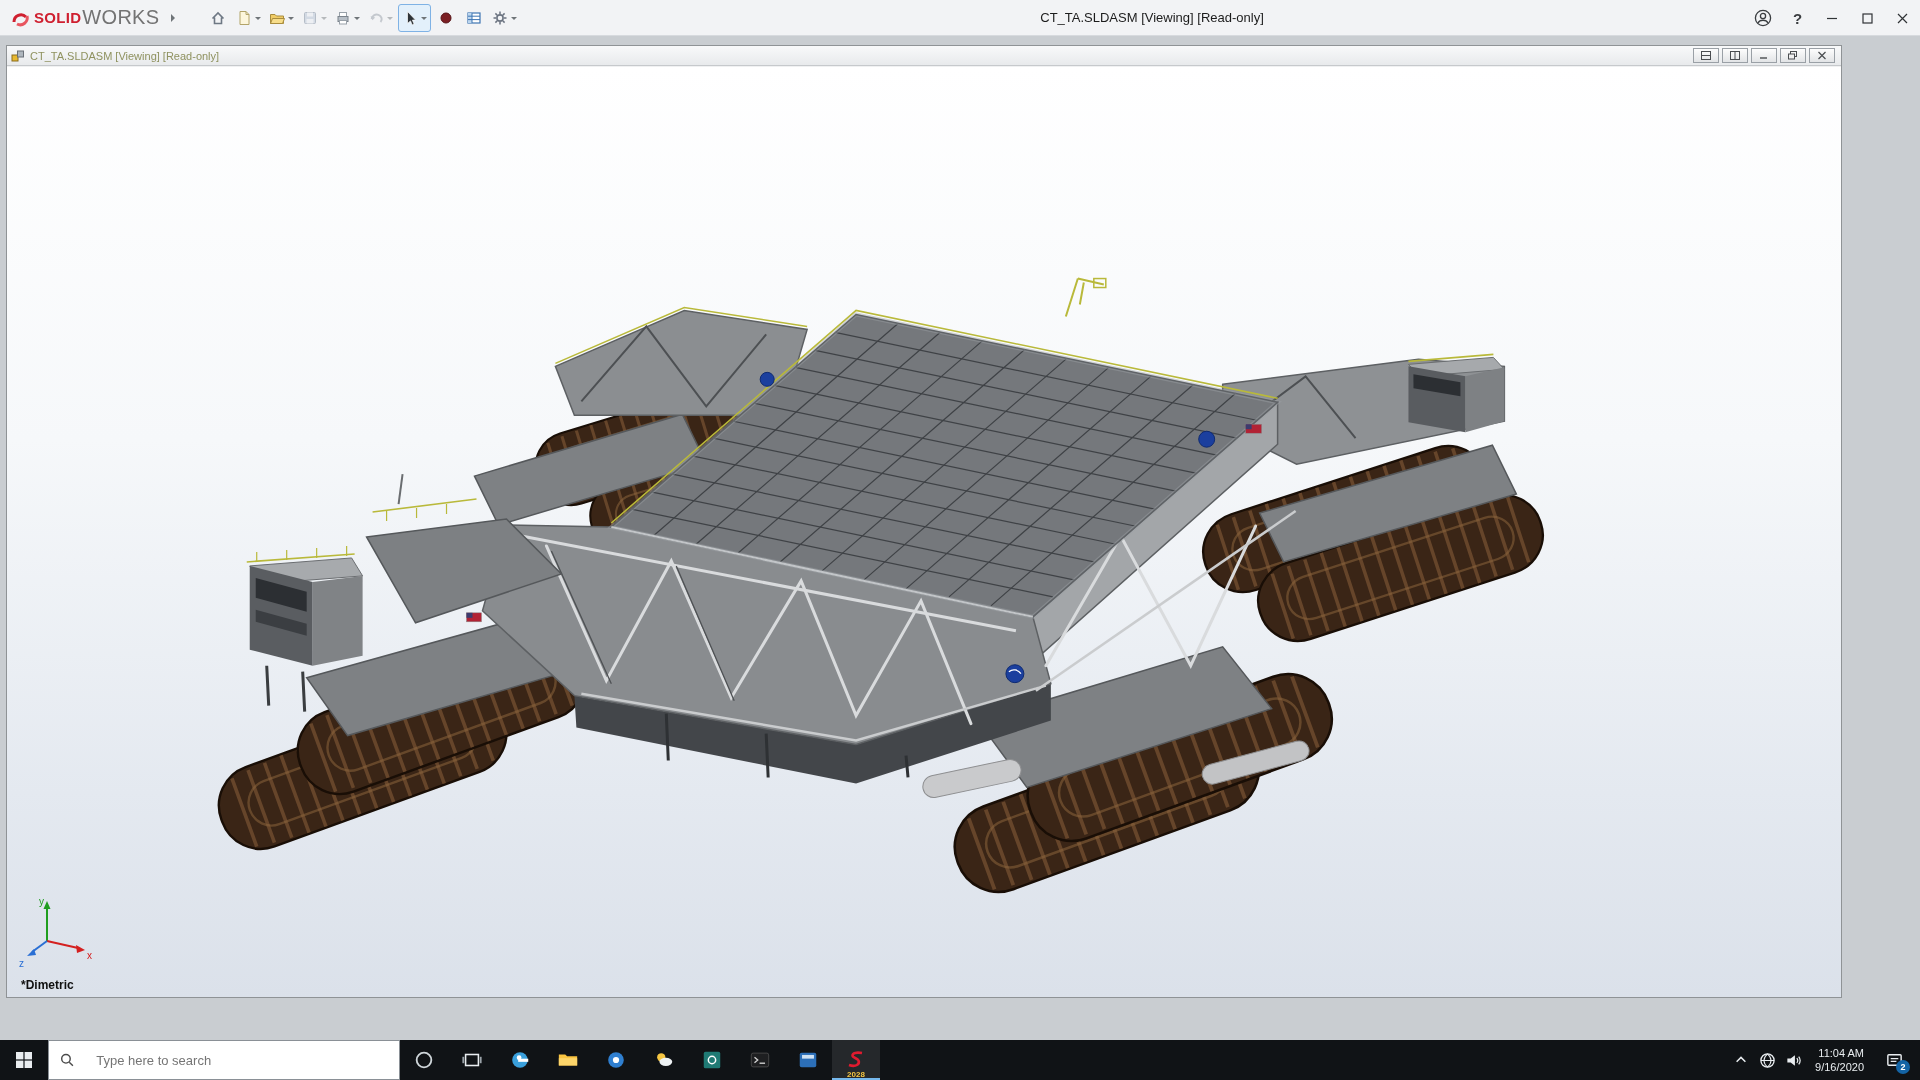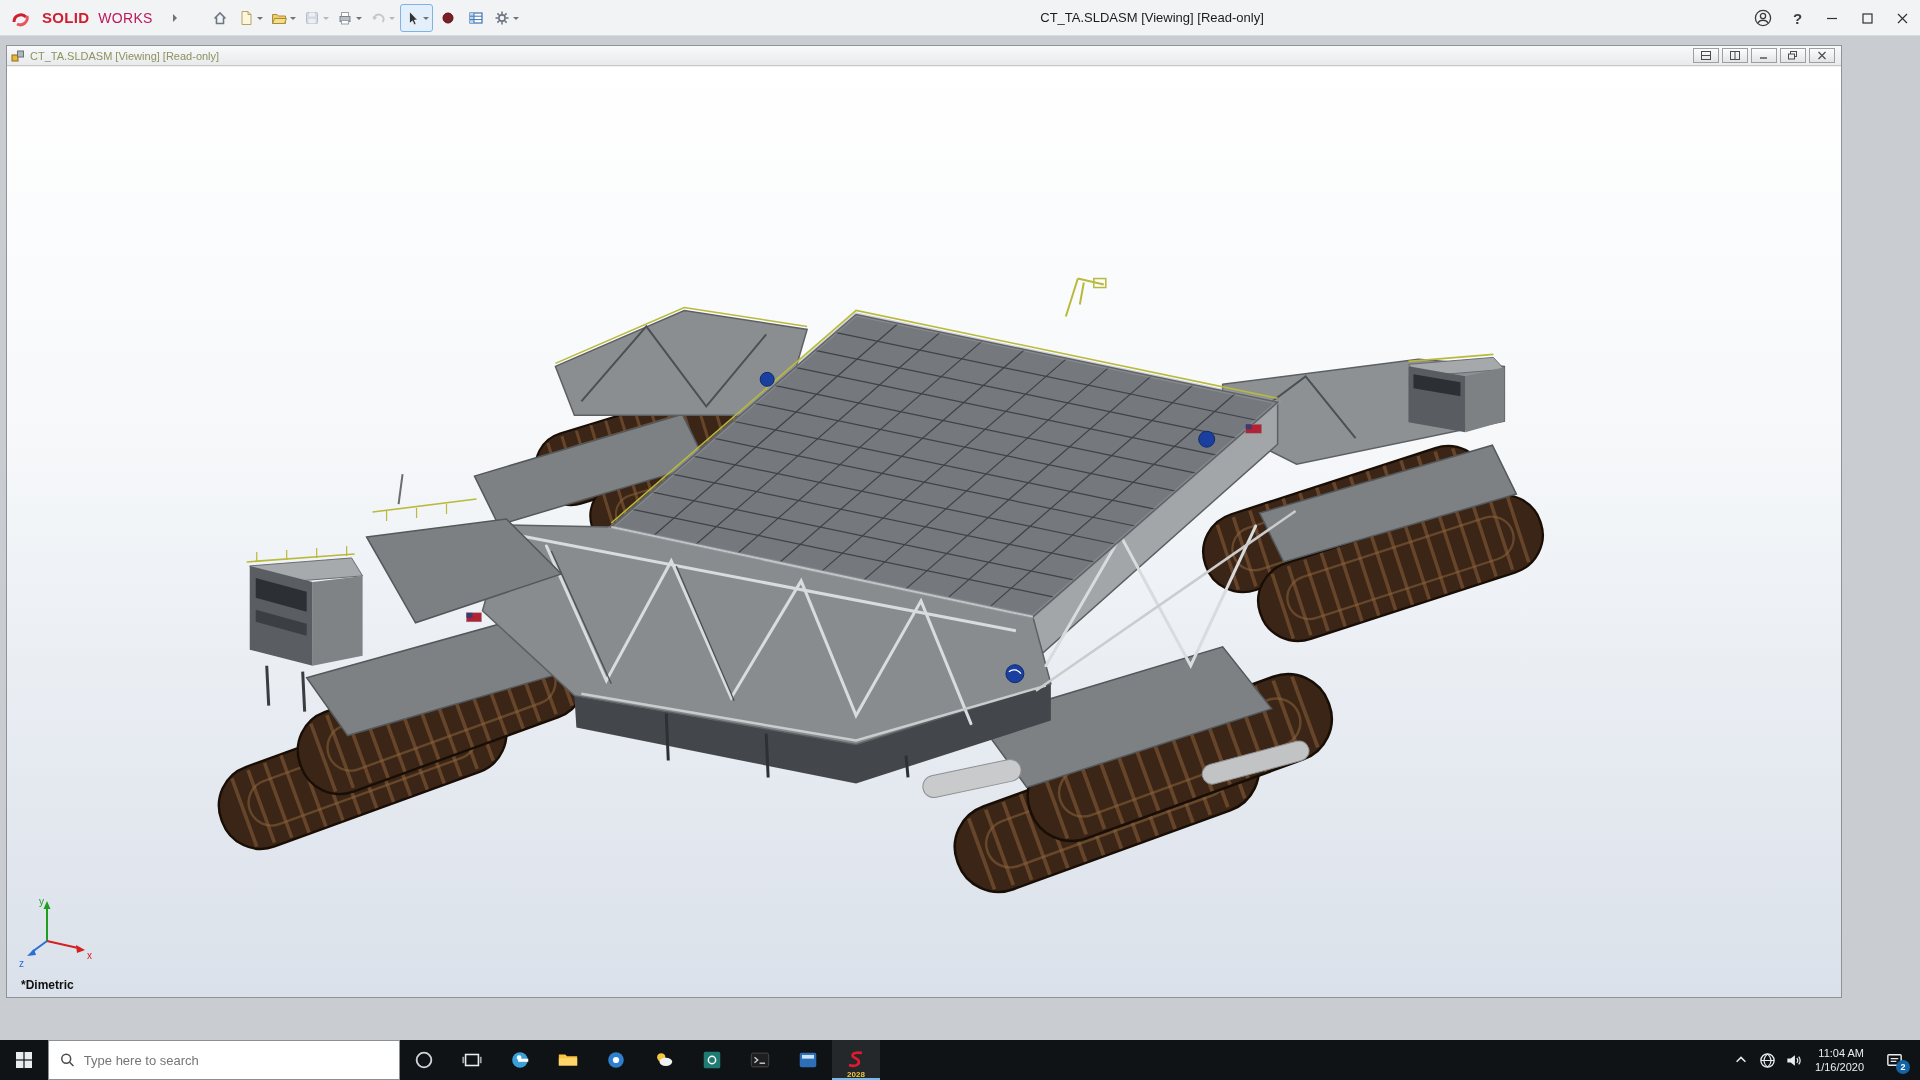--- a/index.html
+++ b/index.html
@@ -4,23 +4,23 @@
 <style>
   * { margin:0; padding:0; box-sizing:border-box; }
   html,body { width:1920px; height:1080px; overflow:hidden;
     font-family:"Liberation Sans", sans-serif; background:#000; }
   .screen { position:relative; width:1920px; height:1080px; background:#c9cdd1; }
 
   
   .titlebar { position:absolute; top:0; left:0; right:0; height:36px;
     background:#f2f3f5; border-bottom:1px solid #d7dade;
     display:flex; align-items:center; z-index:30; }
-  .brand { display:flex; align-items:center; gap:12px; padding:0 8px 0 10px; }
+  .brand { display:flex; align-items:center; gap:4px; padding:0 8px 0 10px; }
   .brand-bold { font-weight:700; font-size:15px; color:#cf1f2f; letter-spacing:.3px; }
-  .brand-light { font-weight:400; font-size:14px; color:#be185d; letter-spacing:.3px; margin-left:-3px; }
+  .brand-light { font-weight:400; font-size:20px; color:#737373; letter-spacing:.3px; margin-left:-3px; }
   .brand-arrow { width:0; height:0; border:4px solid transparent; border-left-color:#6f7478; margin-left:8px; }
   .toolbar { display:flex; align-items:center; gap:2px; margin-left:18px; }
   .tbtn { height:28px; min-width:26px; padding:0 3px; display:flex; align-items:center;
     justify-content:center; border-radius:3px; }
   .tbtn.sel { border:1px solid #7fb2e5; background:#e3f0fb; }
   .tbtn.disabled { opacity:.45; }
   .dd { width:0; height:0; border:3.5px solid transparent; border-top-color:#6f7478;
     margin-left:3px; margin-top:4px; }
   .apptitle { position:absolute; left:60%; transform:translateX(-50%); font-size:13px; color:#1c1c1c; white-space:nowrap; }
   .cap-right { position:absolute; right:0; top:0; height:36px; display:flex; align-items:center; }
@@ -43,21 +43,21 @@
     background:linear-gradient(180deg,#ffffff 0%,#f6f8fa 40%,#e4e9f0 78%,#dbe1ea 100%); }
   .model { position:absolute; inset:0; width:100%; height:100%; }
   .view-label { position:absolute; left:14px; bottom:5px; font-size:12px; font-weight:700; color:#101010; }
   .triad { position:absolute; left:10px; bottom:26px; }
 
   
   .taskbar { position:absolute; left:0; right:0; bottom:0; height:40px; background:#101316;
     display:flex; align-items:stretch; z-index:40; color:#e9edf0; }
   .tk-start { width:48px; display:flex; align-items:center; justify-content:center; }
   .tk-search { width:352px; background:#ffffff; border:1px solid #8a9096;
-    display:flex; align-items:center; gap:9px; padding:0 11px; }
+    display:flex; align-items:center; gap:22px; padding:0 11px; }
   .tk-search input { border:none; outline:none; background:transparent; font-size:13px;
     color:#444; width:100%; font-family:"Liberation Sans", sans-serif; }
   .tk-ico { width:48px; display:flex; align-items:center; justify-content:center; position:relative; }
   .tk-ico.active { background:rgba(255,255,255,.09); box-shadow:inset 0 -2px 0 #76b9ed; }
   .sw-label { position:absolute; bottom:1px; left:0; right:0; text-align:center;
     font-size:8px; font-weight:700; color:#f5c642; }
   .tray { margin-left:auto; display:flex; align-items:center;justify-content:center; }
   .tray-ico { width:26px; height:40px; display:flex; align-items:center; justify-content:center; }
   .clock { font-size:11px; line-height:1.3; text-align:right; padding:0 9px; white-space:nowrap; }
   .action { width:42px; height:40px; display:flex; align-items:center; justify-content:center; position:relative; }
@@ -443,21 +443,21 @@
         </svg>
       </div>
       <div class="tray-ico">
         <svg width="17" height="17" viewBox="0 0 18 18">
           <path d="M2.5 7v4h3.5l4.5 3.5v-11L6 7z" fill="#e9edf0"></path>
           <path d="M12.5 6.5a4 4 0 0 1 0 5M14.5 5a6.5 6.5 0 0 1 0 8" fill="none" stroke="#e9edf0" stroke-width="1.3"></path>
         </svg>
       </div>
       <div class="clock">
         <div>11:04 AM</div>
-        <div>1/16/2020</div>
+        <div>9/16/2020</div>
       </div>
       <div class="action">
         <svg width="19" height="19" viewBox="0 0 20 20">
           <rect x="3" y="4" width="14" height="11" rx="1" fill="none" stroke="#e9edf0" stroke-width="1.5"></rect>
           <path d="M6 8h8M6 11h6" stroke="#e9edf0" stroke-width="1.3"></path>
         </svg>
         <span class="badge">2</span>
       </div>
       <div class="show-desktop"></div>
     </div>

